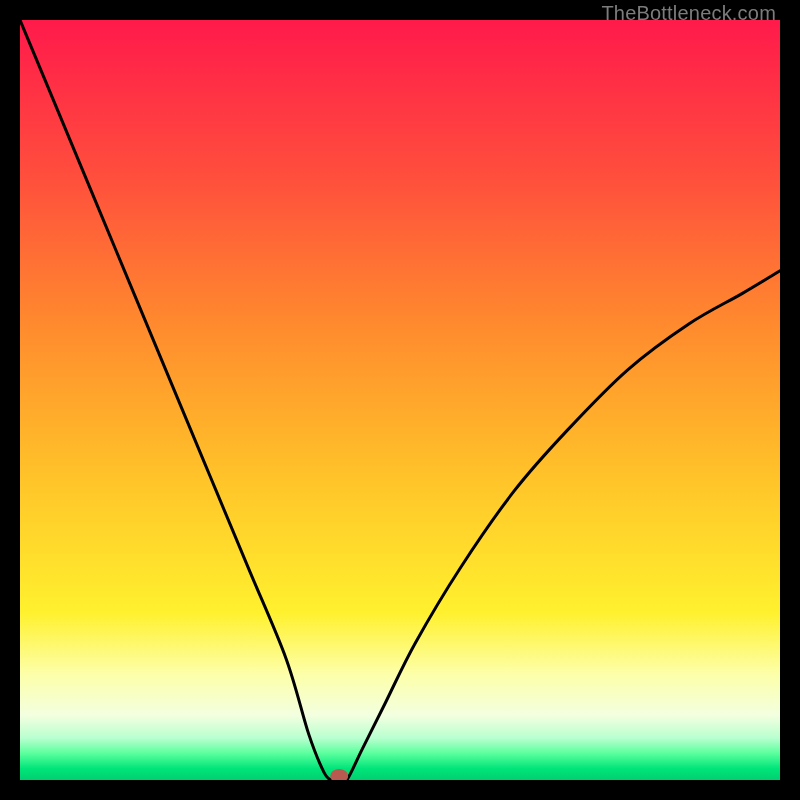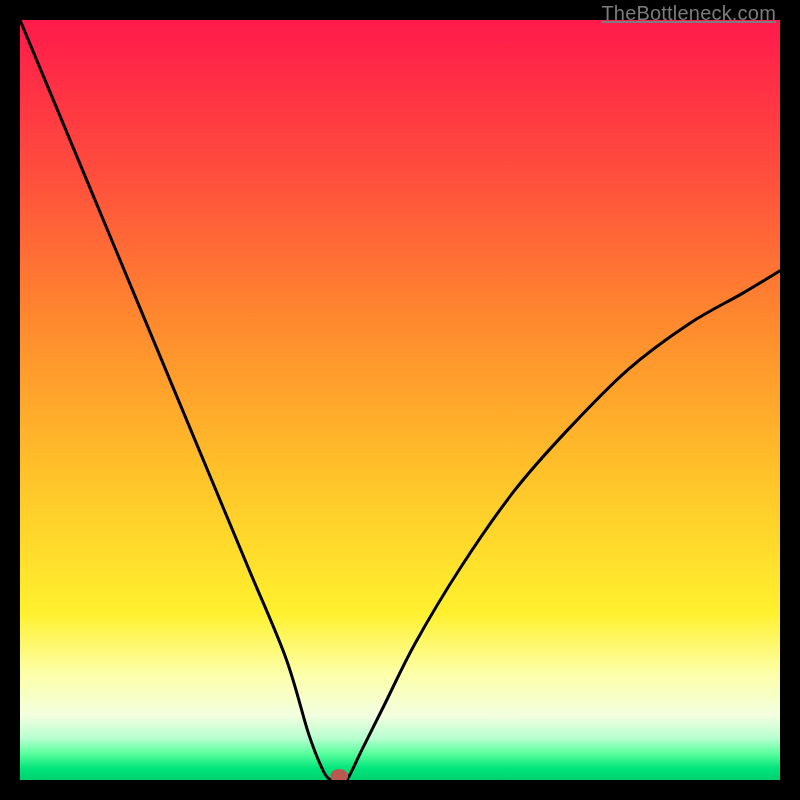--- a/index.html
+++ b/index.html
@@ -28,21 +28,20 @@
   }
   .watermark {
     position: absolute;
     top: 2px;
     right: 24px;
     color: #7c7c7c;
     font-size: 20px;
     font-weight: 500;
     letter-spacing: 0.2px;
     user-select: none;
-    text-decoration: underline;
   }
 </style>
 </head>
 <body>
 
 <div class="frame">
   <svg class="plot" viewBox="0 0 760 760" preserveAspectRatio="none">
     <defs>
       <linearGradient id="bg-grad" x1="0" y1="0" x2="0" y2="1">
           <stop offset="0%" stop-color="#ff1a4b"></stop>

